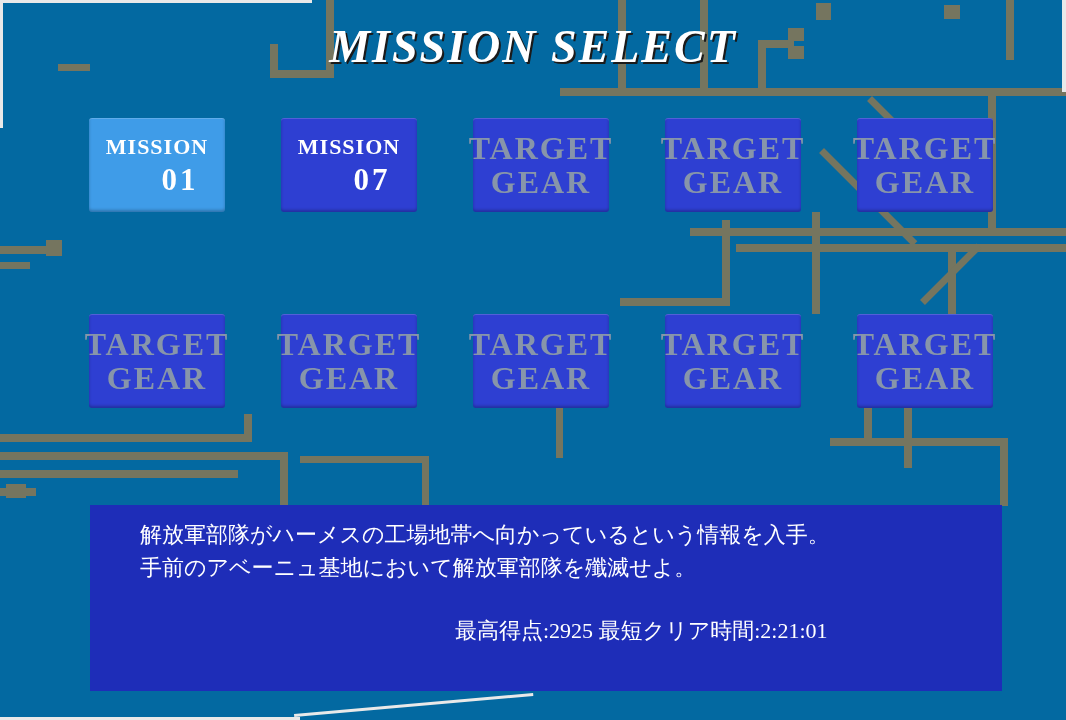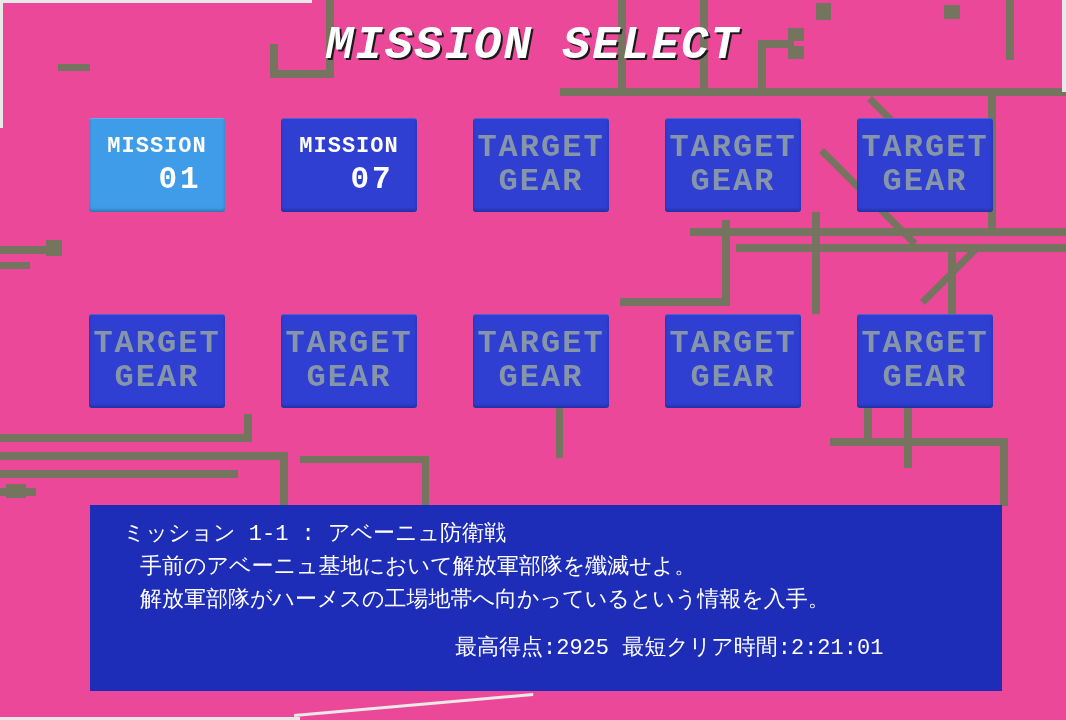--- a/index.html
+++ b/index.html
@@ -1,20 +1,20 @@
 <!DOCTYPE html>
 <html style="--button-blue: #2e3fd2; --selected-blue: #3f9ce8; --locked-text: #8795aa; --panel-blue: #1e2db8; --trace-olive: #75755f; --text-white: #ffffff;"><head>
 <meta charset="utf-8">
 <style>
   * { margin:0; padding:0; box-sizing:border-box; }
   html, body { background:#111; }
   .stage {
     position:relative; width:1066px; height:720px;
-    background:#ec4899; overflow:hidden;
-    font-family:Liberation Mono, monospace;
+    background:#0369a1; overflow:hidden;
+    font-family:Liberation Serif, serif;
   }
   
   .circuit { position:absolute; inset:0; z-index:0; }
   .tr { position:absolute; background:var(--trace-olive, #75755f); }
   .tr.w { background:#e9e9e9; }
   
   .title {
     position:absolute; top:20px; left:0; width:100%; z-index:2;
     text-align:center; color:#fff; font-size:46px; font-weight:bold;
     font-style:italic; letter-spacing:2px;
@@ -39,21 +39,21 @@
     letter-spacing:2px; line-height:34px;
   }
   
   .panel {
     position:absolute; left:90px; top:505px; width:912px; height:186px; z-index:3;
     background:var(--panel-blue, #1e2db8); color:#fff;
     padding:13px 0 0 33px; font-size:22px;
   }
   .panel div { line-height:33px; white-space:nowrap; }
   .panel .desc { padding-left:17px; }
-  .panel .stats { margin-top:15px; padding-left:332px; }
+  .panel .stats { margin-top:30px; padding-left:332px; }
 </style>
 </head>
 <body>
 
 <div class="stage">
 
   <div class="circuit">
     <i class="tr" style="left:326px;top:0;width:8px;height:78px"></i>
     <i class="tr" style="left:270px;top:70px;width:64px;height:8px"></i>
     <i class="tr" style="left:270px;top:44px;width:8px;height:34px"></i>
@@ -145,19 +145,18 @@
       <span class="l1">TARGET</span>
       <span class="l2">GEAR</span>
     </button>
     <button class="btn target">
       <span class="l1">TARGET</span>
       <span class="l2">GEAR</span>
     </button>
   </div>
 
   <div class="panel">
-    <div class="mtitle">ミッション 1-1 : アベーニュ防衛戦</div>
+    <div class="desc">解放軍部隊がハーメスの工場地帯へ向かっているという情報を入手。</div>
     <div class="desc">手前のアベーニュ基地において解放軍部隊を殲滅せよ。</div>
-    <div class="desc">解放軍部隊がハーメスの工場地帯へ向かっているという情報を入手。</div>
     <div class="stats">最高得点:2925 最短クリア時間:2:21:01</div>
   </div>
 
 </div>
 
 </body></html>

